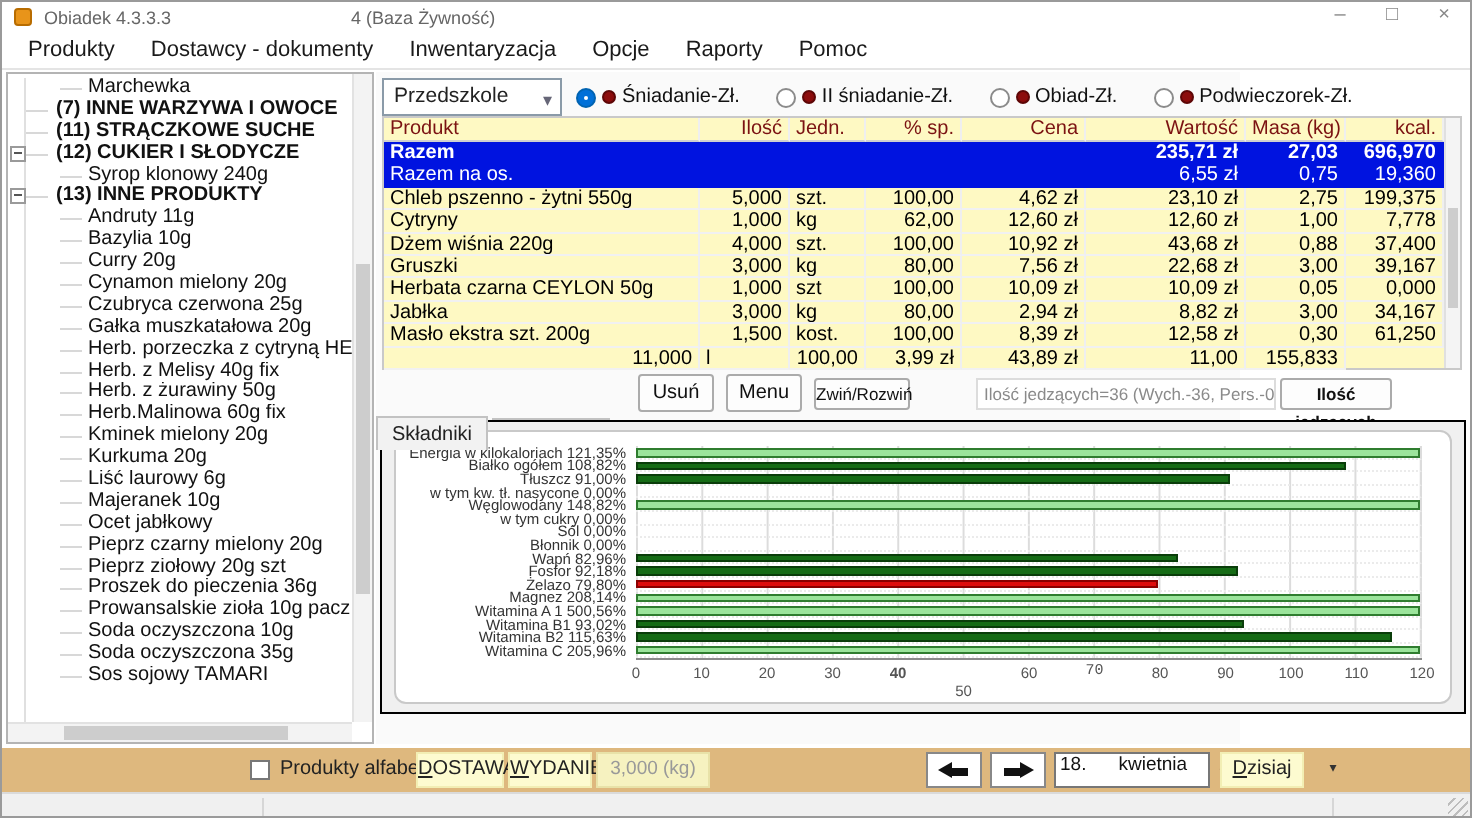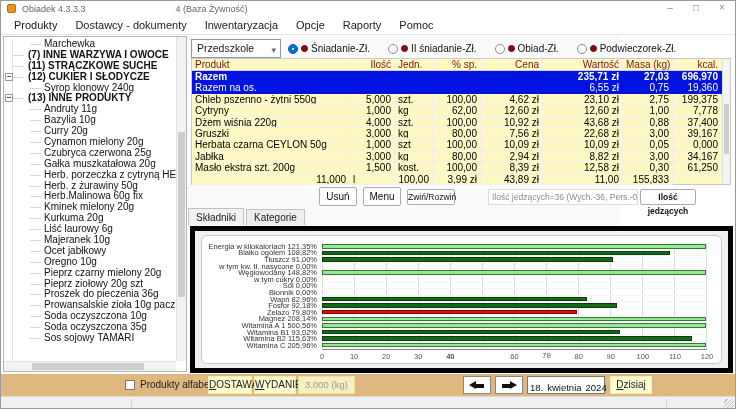--- a/index.html
+++ b/index.html
@@ -68,21 +68,21 @@
   #btn-usun{left:131px;top:151px;width:38px;height:19px;line-height:17px}
   #btn-menu{left:175px;top:151px;width:38px;height:19px;line-height:17px}
   #btn-zwin{left:219px;top:153px;width:48px;height:16px;line-height:14px}
   #eaters-info{position:absolute;left:300px;top:153px;width:150px;height:16px;background:#fff;border:1px solid #dcdcdc;font-size:8.5px;color:#8a8a8a;text-align:right;line-height:14px;padding:0 3px;white-space:nowrap;overflow:hidden}
   #btn-eaters{left:452px;top:153px;width:56px;height:16px;line-height:14px;font-weight:bold}
 
   
   .tabs{position:absolute;left:0;top:172px;height:17px;display:flex;align-items:flex-end}
   .tab{font-size:10px;padding:2px 7px;border:1px solid #c2c2c2;border-bottom:none;background:#ededed;color:#222;margin-right:2px}
   .tab.active{background:#f2f2f2;height:17px;line-height:13px;position:relative;z-index:2}
-  .tabpanel{position:absolute;left:2px;top:190px;width:543px;height:147px;background:#f0f0f0;border:5px solid #000000}
+  .tabpanel{position:absolute;left:2px;top:174px;width:543px;height:147px;background:#f0f0f0;border:1px solid #000000}
   .chartbox{position:absolute;left:6px;right:6px;top:4px;bottom:4px;background:#fff;border:1px solid #c9c9c9;border-radius:6px;overflow:hidden}
   .chart{position:absolute;left:2px;right:14px;top:7px;bottom:2px}
   .crow{display:flex;align-items:center;height:6.6px}
   .clabel{width:118px;flex:0 0 auto;font-size:7.5px;color:#333;text-align:right;padding-right:5px;white-space:nowrap;overflow:hidden}
   .ctrack{flex:1;height:100%;position:relative;border-bottom:1px dotted #ebebeb;border-right:1px solid #dcdcdc;
     background-image:linear-gradient(to right,#dcdcdc 1px,transparent 1px);background-size:calc(100%/12) 100%}
   .cbar{position:absolute;left:0;top:1px;height:4.5px;border:1px solid}
   .xaxis{position:relative;margin-left:118px;height:14px;border-top:1px solid #8a8a8a}
   .xtick{position:absolute;top:2px;transform:translateX(-50%);font-size:7.5px;color:#555}
 
@@ -95,21 +95,21 @@
   #btn-dostawa{left:207px;width:44px}
   #btn-wydanie{left:253px;width:42px}
   #qty-field{position:absolute;left:297px;top:2px;width:57px;height:18px;background:#f6f2c0;border:1px solid #e8e2a8;font-size:9.5px;color:#999;text-align:center;line-height:16px}
   .navbtn{position:absolute;top:2px;width:28px;height:18px;background:#fff;border:1px solid #888}
   #btn-prev{left:462px}#btn-next{left:494px}
   .arr{position:absolute;left:5px;top:4px;width:16px;height:9px}
   .arr-l::before{content:"";position:absolute;left:0;top:0;border-top:4.5px solid transparent;border-bottom:4.5px solid transparent;border-right:7px solid #111}
   .arr-l::after{content:"";position:absolute;left:6px;top:2.5px;width:9px;height:4px;background:#111}
   .arr-r::before{content:"";position:absolute;right:0;top:0;border-top:4.5px solid transparent;border-bottom:4.5px solid transparent;border-left:7px solid #111}
   .arr-r::after{content:"";position:absolute;right:6px;top:2.5px;width:9px;height:4px;background:#111}
-  #date-field{position:absolute;left:526px;top:2px;width:78px;height:18px;background:#fff;border:1px solid #777;font-size:9.5px;color:#111;display:flex;align-items:flex-start;gap:4px;padding:5px 2px}
+  #date-field{position:absolute;left:526px;top:2px;width:78px;height:18px;background:#fff;border:1px solid #777;font-size:9.5px;color:#111;display:flex;align-items:flex-end;gap:16px;padding:5px 2px}
   .calicon{width:10px;height:10px;border:1px solid #888;background:linear-gradient(#bcd0e4 0 3px,#fff 3px);margin-left:auto}
   .calchev{font-size:7px;color:#333}
   #btn-dzisiaj{left:609px;width:42px}
 
   
   .statusbar{position:absolute;left:0;top:395px;right:0;height:14px;background:#f0f0f0;border-top:1px solid #dadada}
   .sdiv{position:absolute;top:2px;bottom:2px;border-left:1px solid #d6d6d6}
   .grip{position:absolute;right:1px;bottom:1px;width:10px;height:10px;
     background:repeating-linear-gradient(135deg,transparent 0 2px,#bdbdbd 2px 3px)}
 </style>
@@ -147,28 +147,28 @@
         <div class="titem category"><span class="exp"></span><span class="tlabel">(12) CUKIER I SŁODYCZE</span></div>
         <div class="titem leaf"><span class="tlabel">Syrop klonowy 240g</span></div>
         <div class="titem category"><span class="exp"></span><span class="tlabel">(13) INNE PRODUKTY</span></div>
         <div class="titem leaf"><span class="tlabel">Andruty 11g</span></div>
         <div class="titem leaf"><span class="tlabel">Bazylia 10g</span></div>
         <div class="titem leaf"><span class="tlabel">Curry 20g</span></div>
         <div class="titem leaf"><span class="tlabel">Cynamon mielony 20g</span></div>
         <div class="titem leaf"><span class="tlabel">Czubryca czerwona 25g</span></div>
         <div class="titem leaf"><span class="tlabel">Gałka muszkatałowa 20g</span></div>
         <div class="titem leaf"><span class="tlabel">Herb. porzeczka z cytryną HERBAPOL</span></div>
+        <div class="titem leaf"><span class="tlabel">Herb. z Melisy 40g fix</span></div>
         <div class="titem leaf"><span class="tlabel">Herb. z żurawiny  50g</span></div>
         <div class="titem leaf"><span class="tlabel">Herb.Malinowa 60g fix</span></div>
         <div class="titem leaf"><span class="tlabel">Kminek mielony 20g</span></div>
         <div class="titem leaf"><span class="tlabel">Kurkuma 20g</span></div>
         <div class="titem leaf"><span class="tlabel">Liść laurowy 6g</span></div>
         <div class="titem leaf"><span class="tlabel">Majeranek 10g</span></div>
         <div class="titem leaf"><span class="tlabel">Ocet jabłkowy</span></div>
-        <div class="titem leaf"><span class="tlabel">Oregno 10g</span></div>
         <div class="titem leaf"><span class="tlabel">Pieprz czarny mielony 20g</span></div>
         <div class="titem leaf"><span class="tlabel">Pieprz ziołowy 20g szt</span></div>
         <div class="titem leaf"><span class="tlabel">Proszek do pieczenia 36g</span></div>
         <div class="titem leaf"><span class="tlabel">Prowansalskie zioła 10g pacz.</span></div>
         <div class="titem leaf"><span class="tlabel">Soda oczyszczona 10g</span></div>
         <div class="titem leaf"><span class="tlabel">Soda oczyszczona 35g</span></div>
         <div class="titem leaf"><span class="tlabel">Sos sojowy TAMARI</span></div>
       </div>
     <div class="vsb">
         <div class="thumb"></div>

